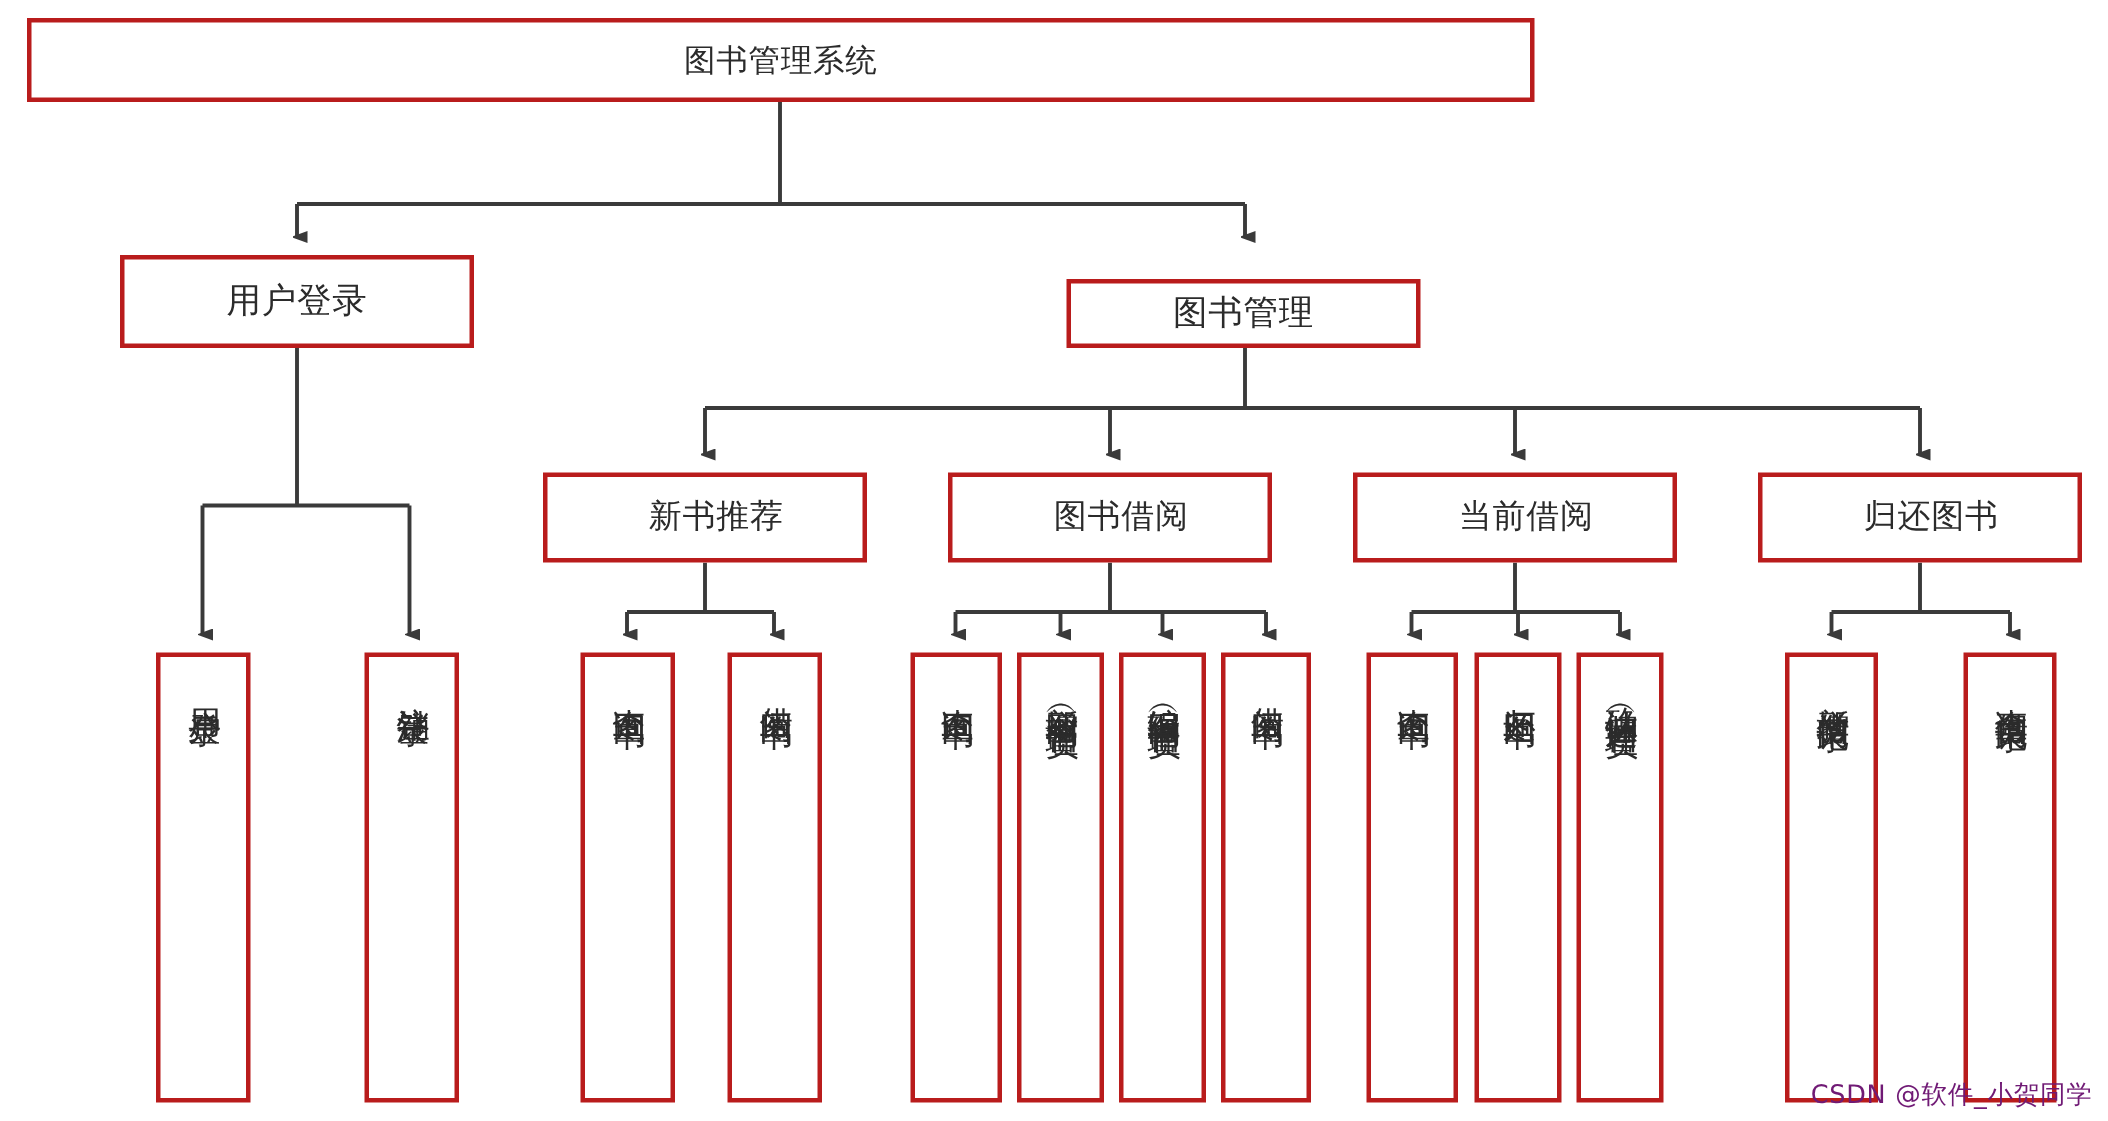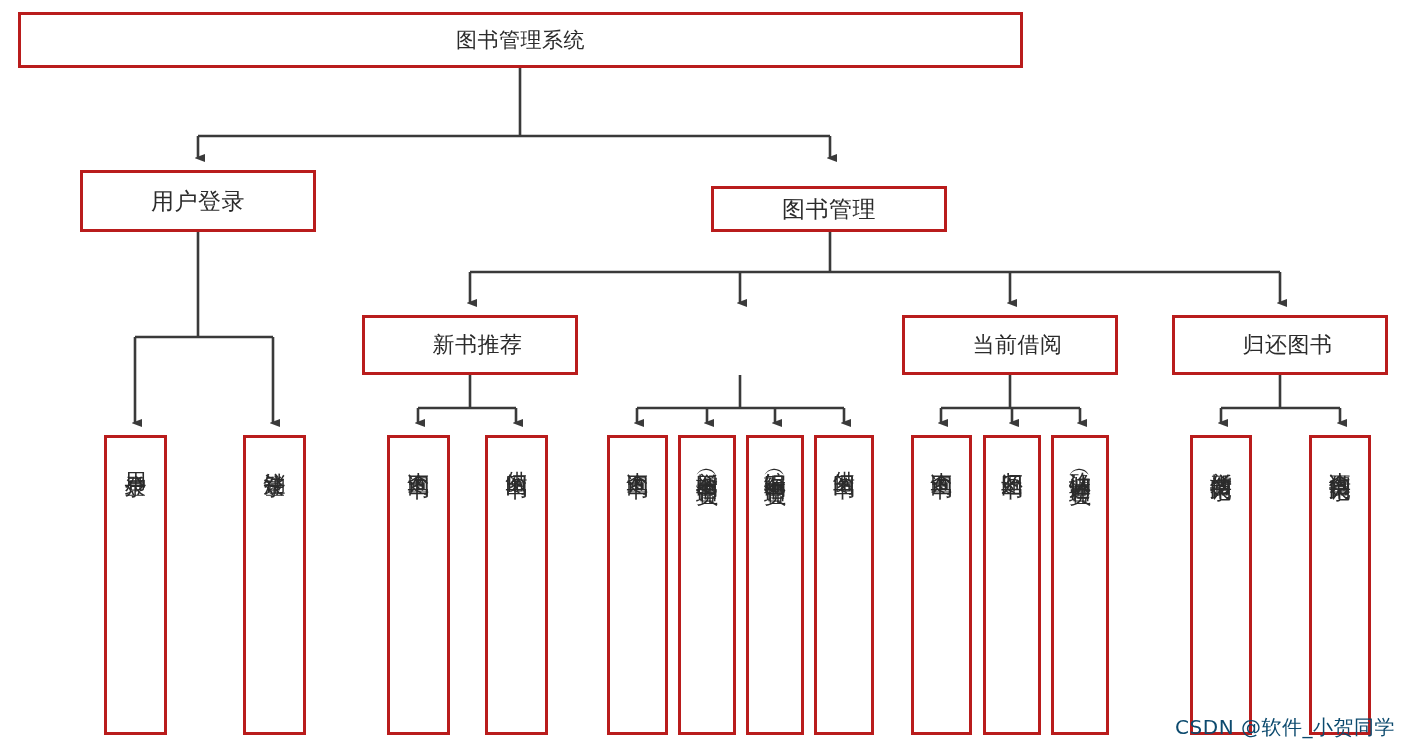--- a/index.html
+++ b/index.html
@@ -55,22 +55,22 @@
     white-space: normal;
     max-height: 272px;
   }
   .node.lvl1 .label { font-size: 23px; }
   .node.lvl2 .label { font-size: 22px; margin-left: 15px; }
   .node.lvl3 .label { font-size: 22px; }
   .watermark {
     position: absolute;
     right: 10px;
     bottom: 6px;
-    font-size: 20px;
-    color: #0c4a6e;
+    font-size: 17px;
+    color: #701a75;
     letter-spacing: 0.5px;
     white-space: nowrap;
   }
 </style>
 </head>
 <body>
 
 <div id="canvas">
 
   <svg class="edges" viewBox="0 0 1405 747">
@@ -130,20 +130,23 @@
   <div class="node lvl1" style="left:80px; top:170px; width:236px; height:62px;">
     <span class="label">用户登录</span>
   </div>
   <div class="node lvl1" style="left:711px; top:170px; width:236px; height:46px;margin-top:16px;">
     <span class="label">图书管理</span>
   </div>
 
   <div class="node lvl2" style="left:362px; top:315px; width:216px; height:60px;">
     <span class="label">新书推荐</span>
   </div>
+  <div class="node lvl2" style="left:632px; top:315px; width:216px; height:60px;">
+    <span class="label">图书借阅</span>
+  </div>
   <div class="node lvl2" style="left:902px; top:315px; width:216px; height:60px;">
     <span class="label">当前借阅</span>
   </div>
   <div class="node lvl2" style="left:1172px; top:315px; width:216px; height:60px;">
     <span class="label">归还图书</span>
   </div>
 
   <div class="node lvl3 vertical" style="left:104px; top:435px; width:63px; height:300px;">
     <span class="label">用户登录</span>
   </div>

